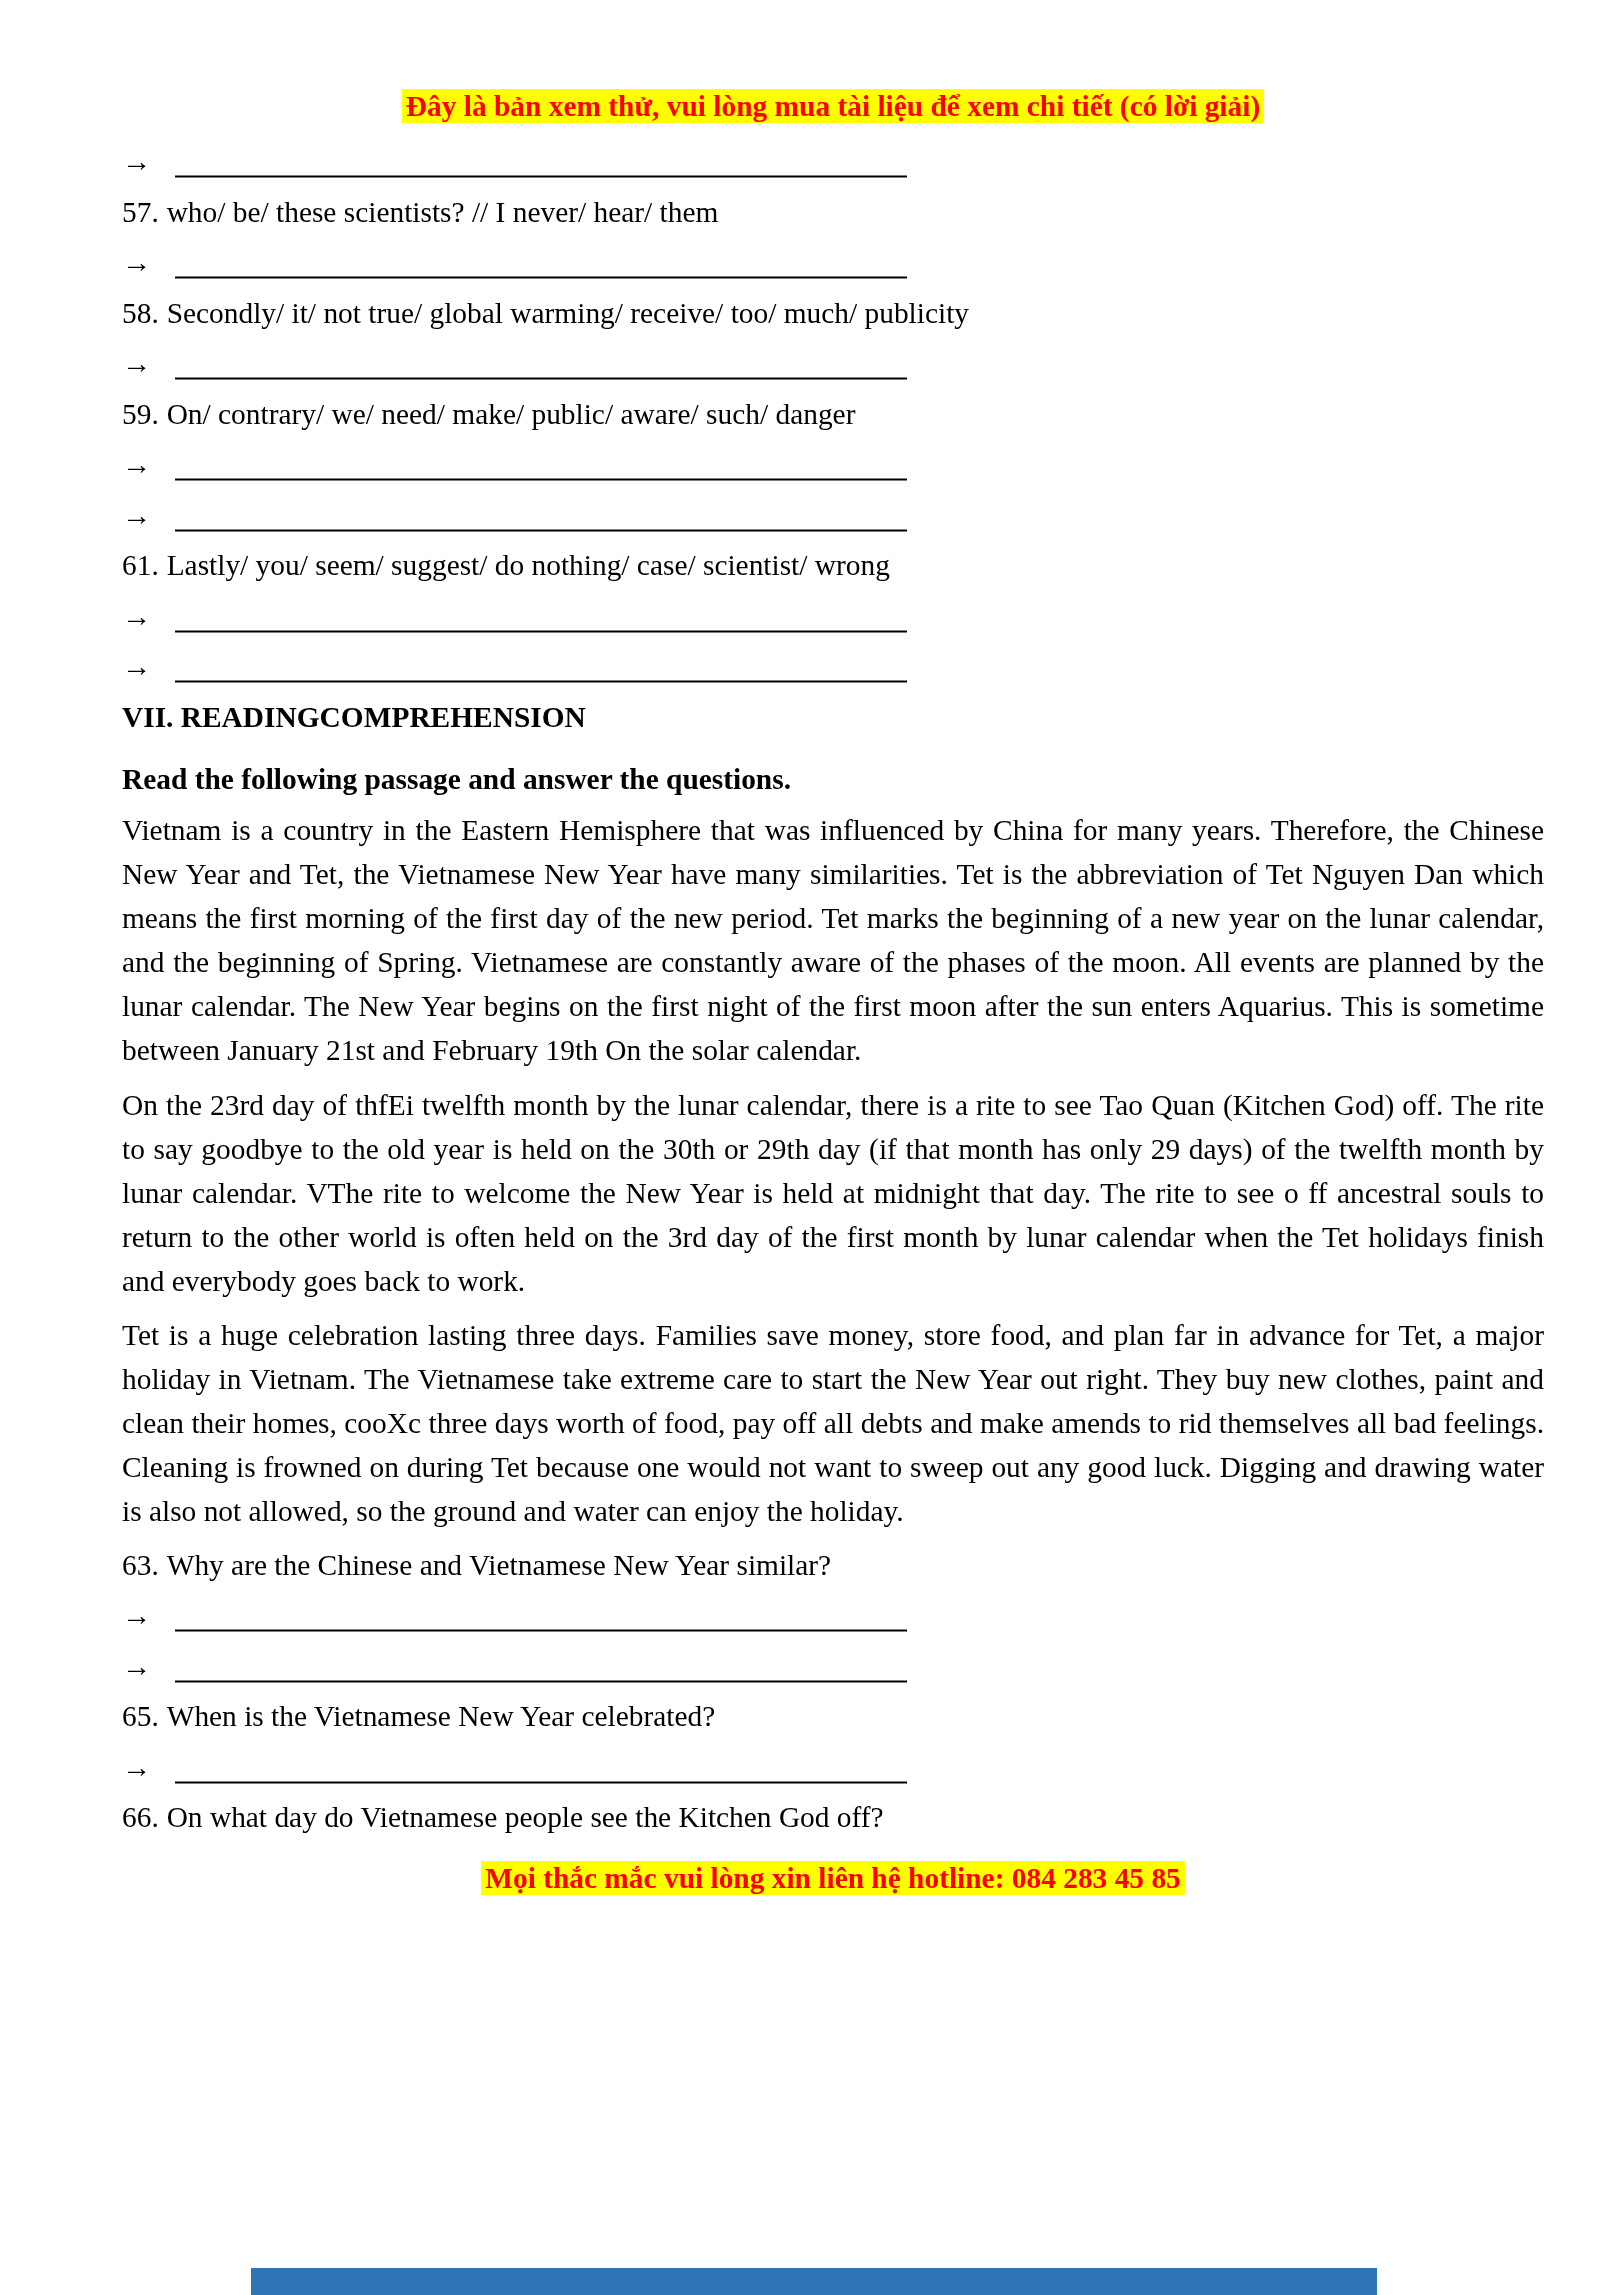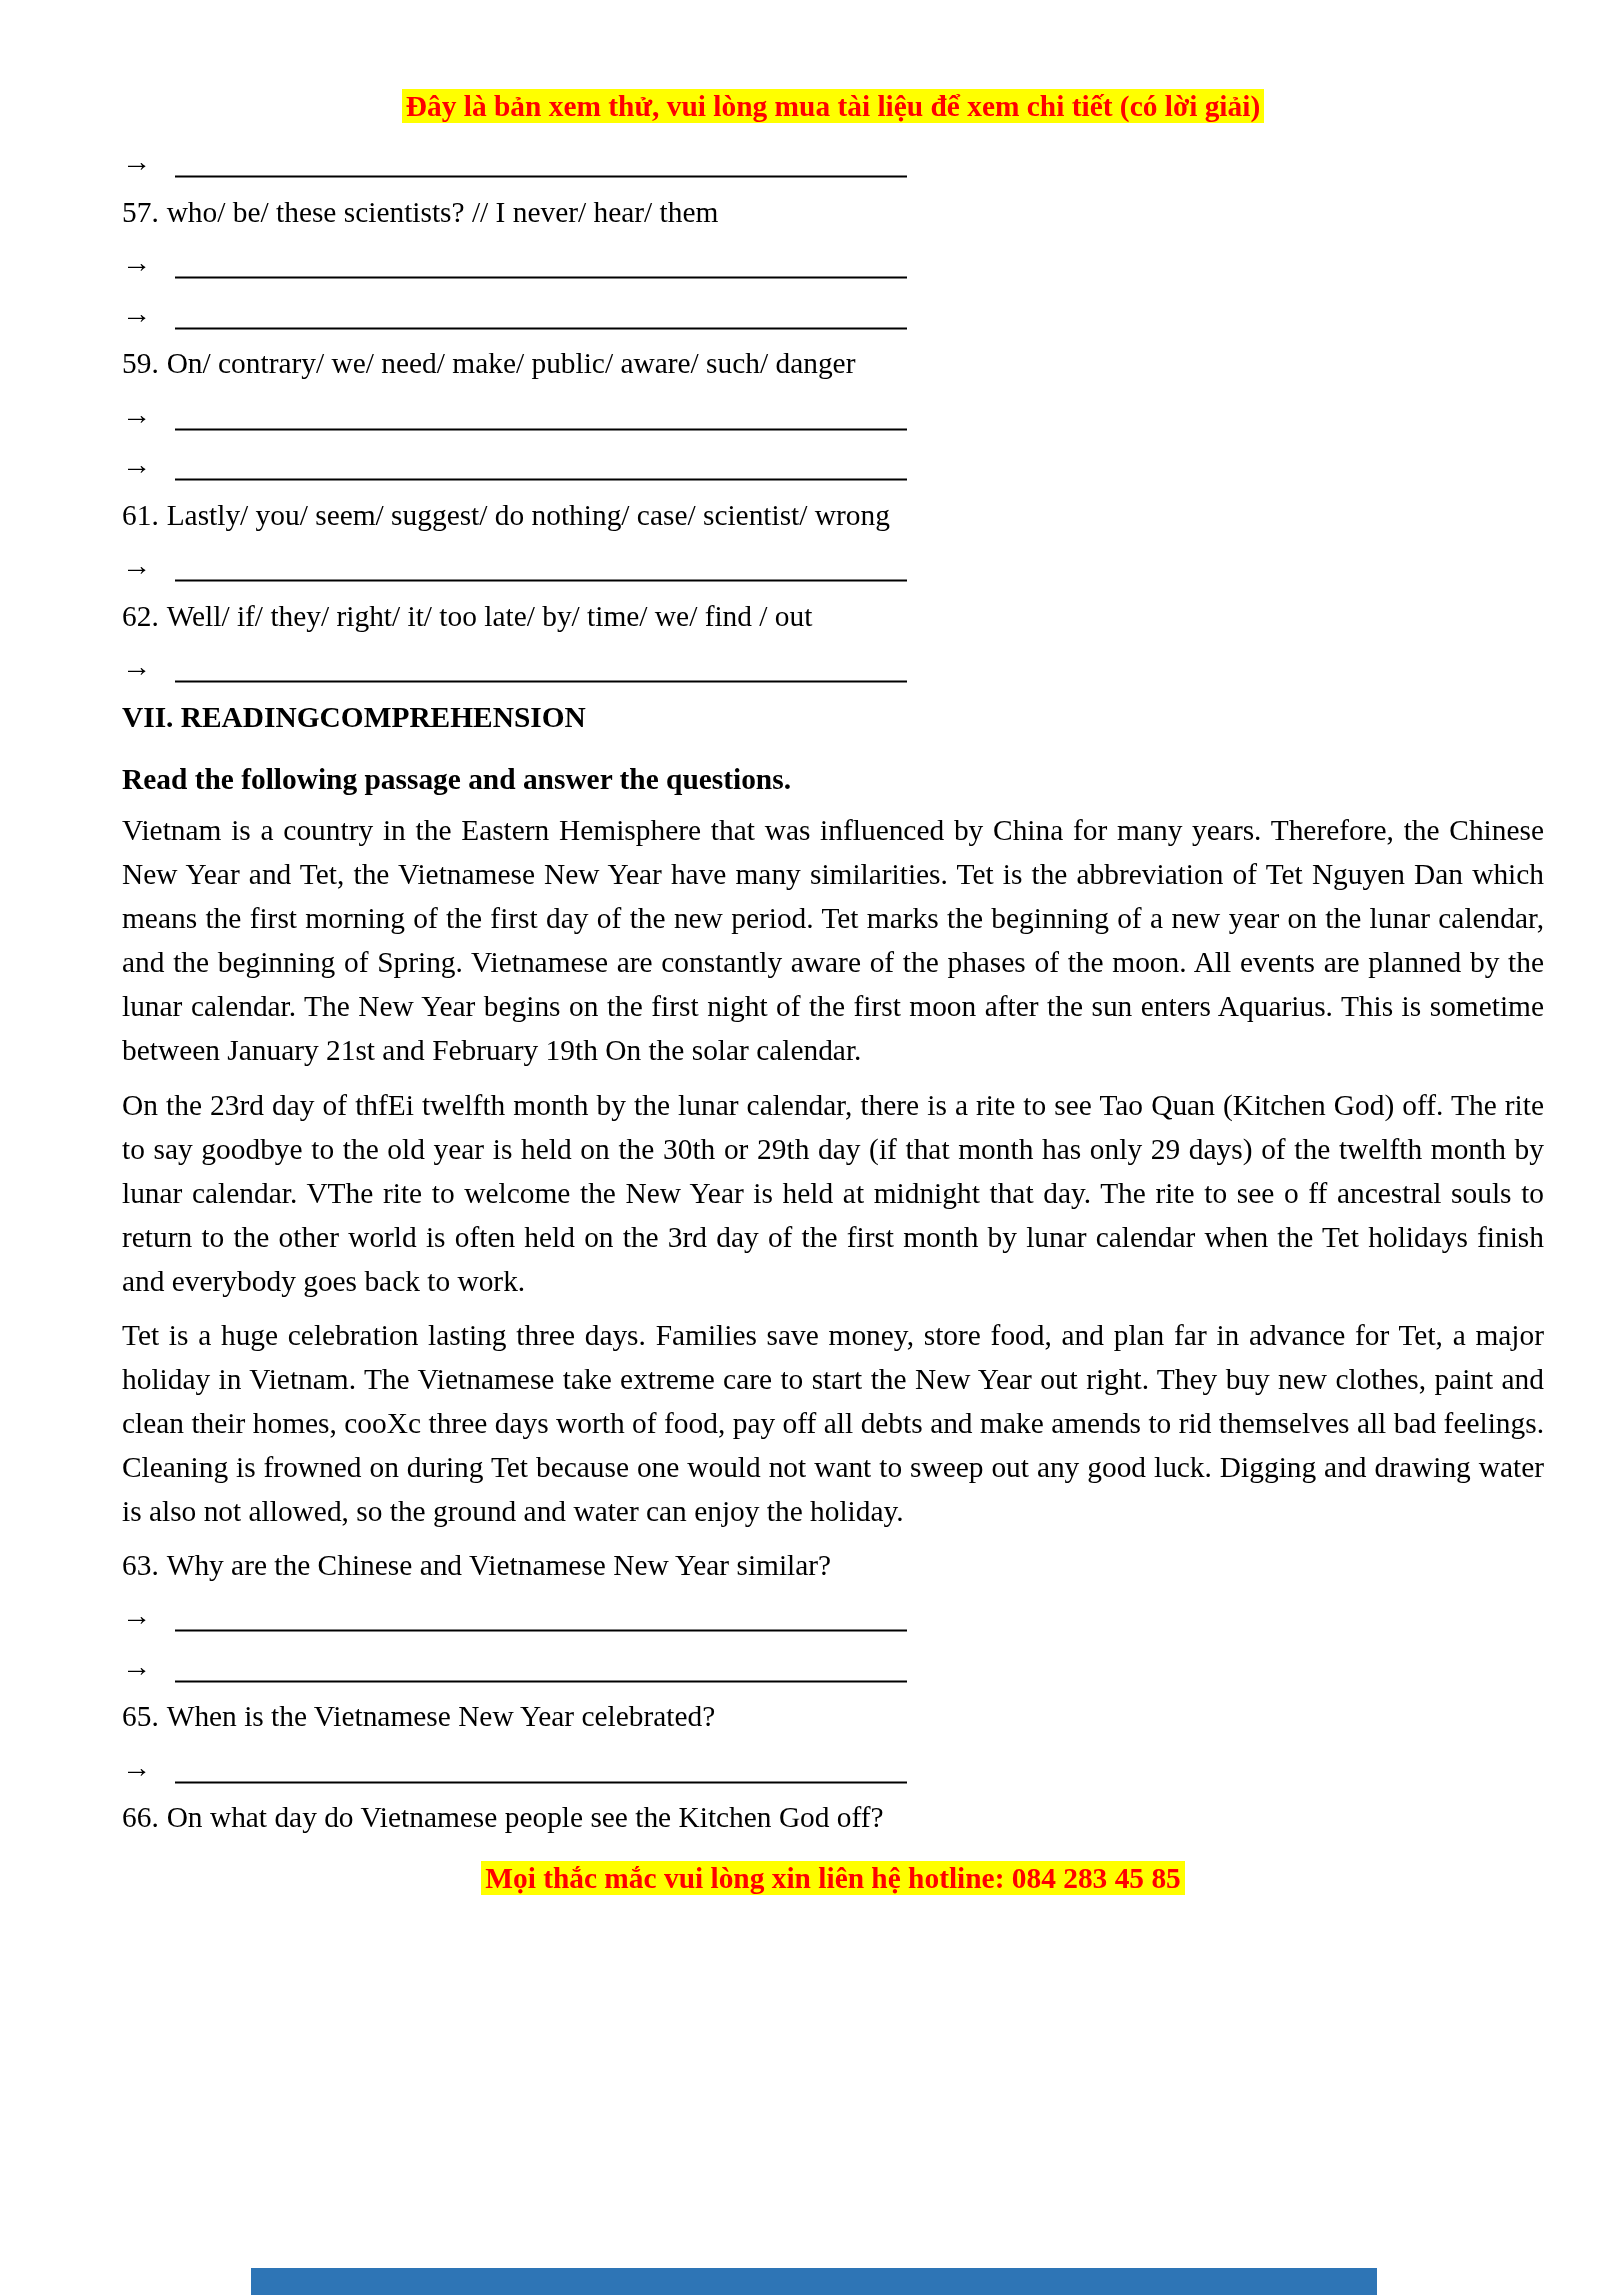--- a/index.html
+++ b/index.html
@@ -71,20 +71,23 @@
     <span class="arrow">→</span><span class="uline"></span>
   </div>
 
   <p class="row">
     <span class="num">57.</span><span>who/ be/ these scientists? // I never/ hear/ them</span>
   </p>
   <div class="answer-row">
     <span class="arrow">→</span><span class="uline"></span>
   </div>
 
+  <p class="row">
+    <span class="num">58.</span><span>Secondly/ it/ not true/ global warming/ receive/ too/ much/ publicity</span>
+  </p>
   <div class="answer-row">
     <span class="arrow">→</span><span class="uline"></span>
   </div>
 
   <p class="row">
     <span class="num">59.</span><span>On/ contrary/ we/ need/ make/ public/ aware/ such/ danger</span>
   </p>
   <div class="answer-row">
     <span class="arrow">→</span><span class="uline"></span>
   </div>
@@ -93,23 +96,20 @@
     <span class="arrow">→</span><span class="uline"></span>
   </div>
 
   <p class="row">
     <span class="num">61.</span><span>Lastly/ you/ seem/ suggest/ do nothing/ case/ scientist/ wrong</span>
   </p>
   <div class="answer-row">
     <span class="arrow">→</span><span class="uline"></span>
   </div>
 
-  <p class="row">
-    <span class="num">62.</span><span>Well/ if/ they/ right/ it/ too late/ by/ time/ we/ find / out</span>
-  </p>
   <div class="answer-row">
     <span class="arrow">→</span><span class="uline"></span>
   </div>
 
   <h2 class="heading" style="font-size:29.4px;">VII. READINGCOMPREHENSION</h2>
   <p class="instruction">Read the following passage and answer the questions.</p>
 
   <p class="para">Vietnam is a country in the Eastern Hemisphere that was influenced by China for many years. Therefore, the Chinese New Year and Tet, the Vietnamese New Year have many similarities. Tet is the abbreviation of Tet Nguyen Dan which means the first morning of the first day of the new period. Tet marks the beginning of a new year on the lunar calendar, and the beginning of Spring. Vietnamese are constantly aware of the phases of the moon. All events are planned by the lunar calendar. The New Year begins on the first night of the first moon after the sun enters Aquarius. This is sometime between January 21st and February 19th On the solar calendar.</p>
   <p class="para">On the 23rd day of thfEi twelfth month by the lunar calendar, there is a rite to see Tao Quan (Kitchen God) off. The rite to say goodbye to the old year is held on the 30th or 29th day (if that month has only 29 days) of the twelfth month by lunar calendar. VThe rite to welcome the New Year is held at midnight that day. The rite to see o ff ancestral souls to return to the other world is often held on the 3rd day of the first month by lunar calendar when the Tet holidays finish and everybody goes back to work.</p>
   <p class="para">Tet is a huge celebration lasting three days. Families save money, store food, and plan far in advance for Tet, a major holiday in Vietnam. The Vietnamese take extreme care to start the New Year out right. They buy new clothes, paint and clean their homes, cooXc three days worth of food, pay off all debts and make amends to rid themselves all bad feelings. Cleaning is frowned on during Tet because one would not want to sweep out any good luck. Digging and drawing water is also not allowed, so the ground and water can enjoy the holiday.</p>

